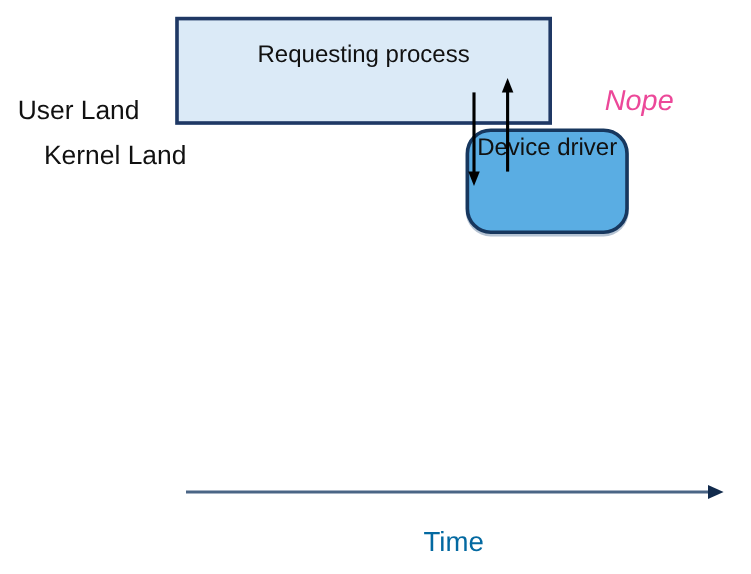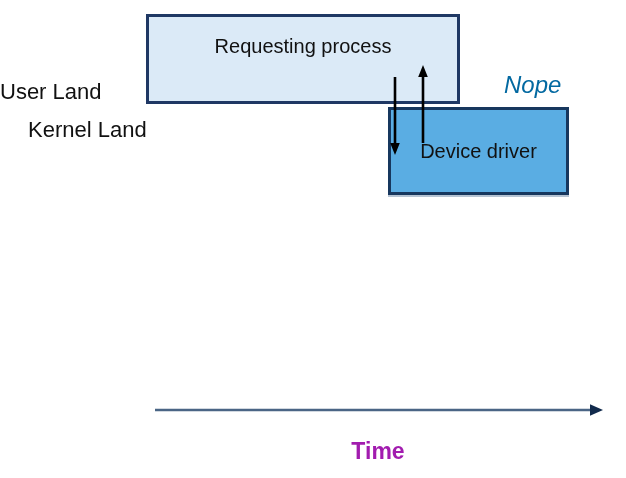--- a/index.html
+++ b/index.html
@@ -28,47 +28,48 @@
     top: 14px;
     width: 314px;
     height: 90px;
     background: #dbeaf7;
     align-items: flex-start;
     padding-top: 16px;
   }
   .box-driver {
     left: 388px;
     top: 107px;
-    width: 181px;
+    width: 136px;
     height: 88px;
     background: #5aade3;
     border-color: #17375e;
-    align-items: center;
+    align-items: flex-start;
     box-shadow: 0 2px 0 rgba(120, 145, 175, 0.55);
+    border-radius: 21px;
   }
   .box-label {
     font-size: 20px;
     line-height: 26px;
     white-space: nowrap;
   }
   .side-label {
     position: absolute;
     left: 0;
-    text-align: left;
+    text-align: center;
     font-size: 22px;
     line-height: 30px;
     color: #111111;
     white-space: nowrap;
   }
   .user-land   { width: 131px; top: 77px;  }
   .kernel-land { width: 136px; top: 115px; padding-left: 28px; }
   .annotation {
     position: absolute;
     font-style: italic;
-    color: #0369a1;
+    color: #ec4899;
     white-space: nowrap;
   }
   .question { left: 186px; top: 115px; font-size: 23px; line-height: 30px; }
   .nope     { left: 504px; top: 70px;  font-size: 24px; line-height: 30px; }
   .arrows-svg {
     position: absolute;
     left: 380px;
     top: 60px;
   }
   .axis-svg {
@@ -77,22 +78,21 @@
     top: 400px;
   }
   .time-label {
     position: absolute;
     left: 340px;
     top: 436px;
     width: 76px;
     text-align: center;
     font-size: 23px;
     line-height: 30px;
-    color: #a21caf;
-    font-weight: bold;
+    color: #0369a1;
   }
 </style>
 </head>
 <body>
 
 <div class="canvas">
 
   <div class="box box-request" style="background-color: rgb(219, 234, 247); border-color: rgb(31, 56, 100);">
     <span class="box-label">Requesting process</span>
   </div>

